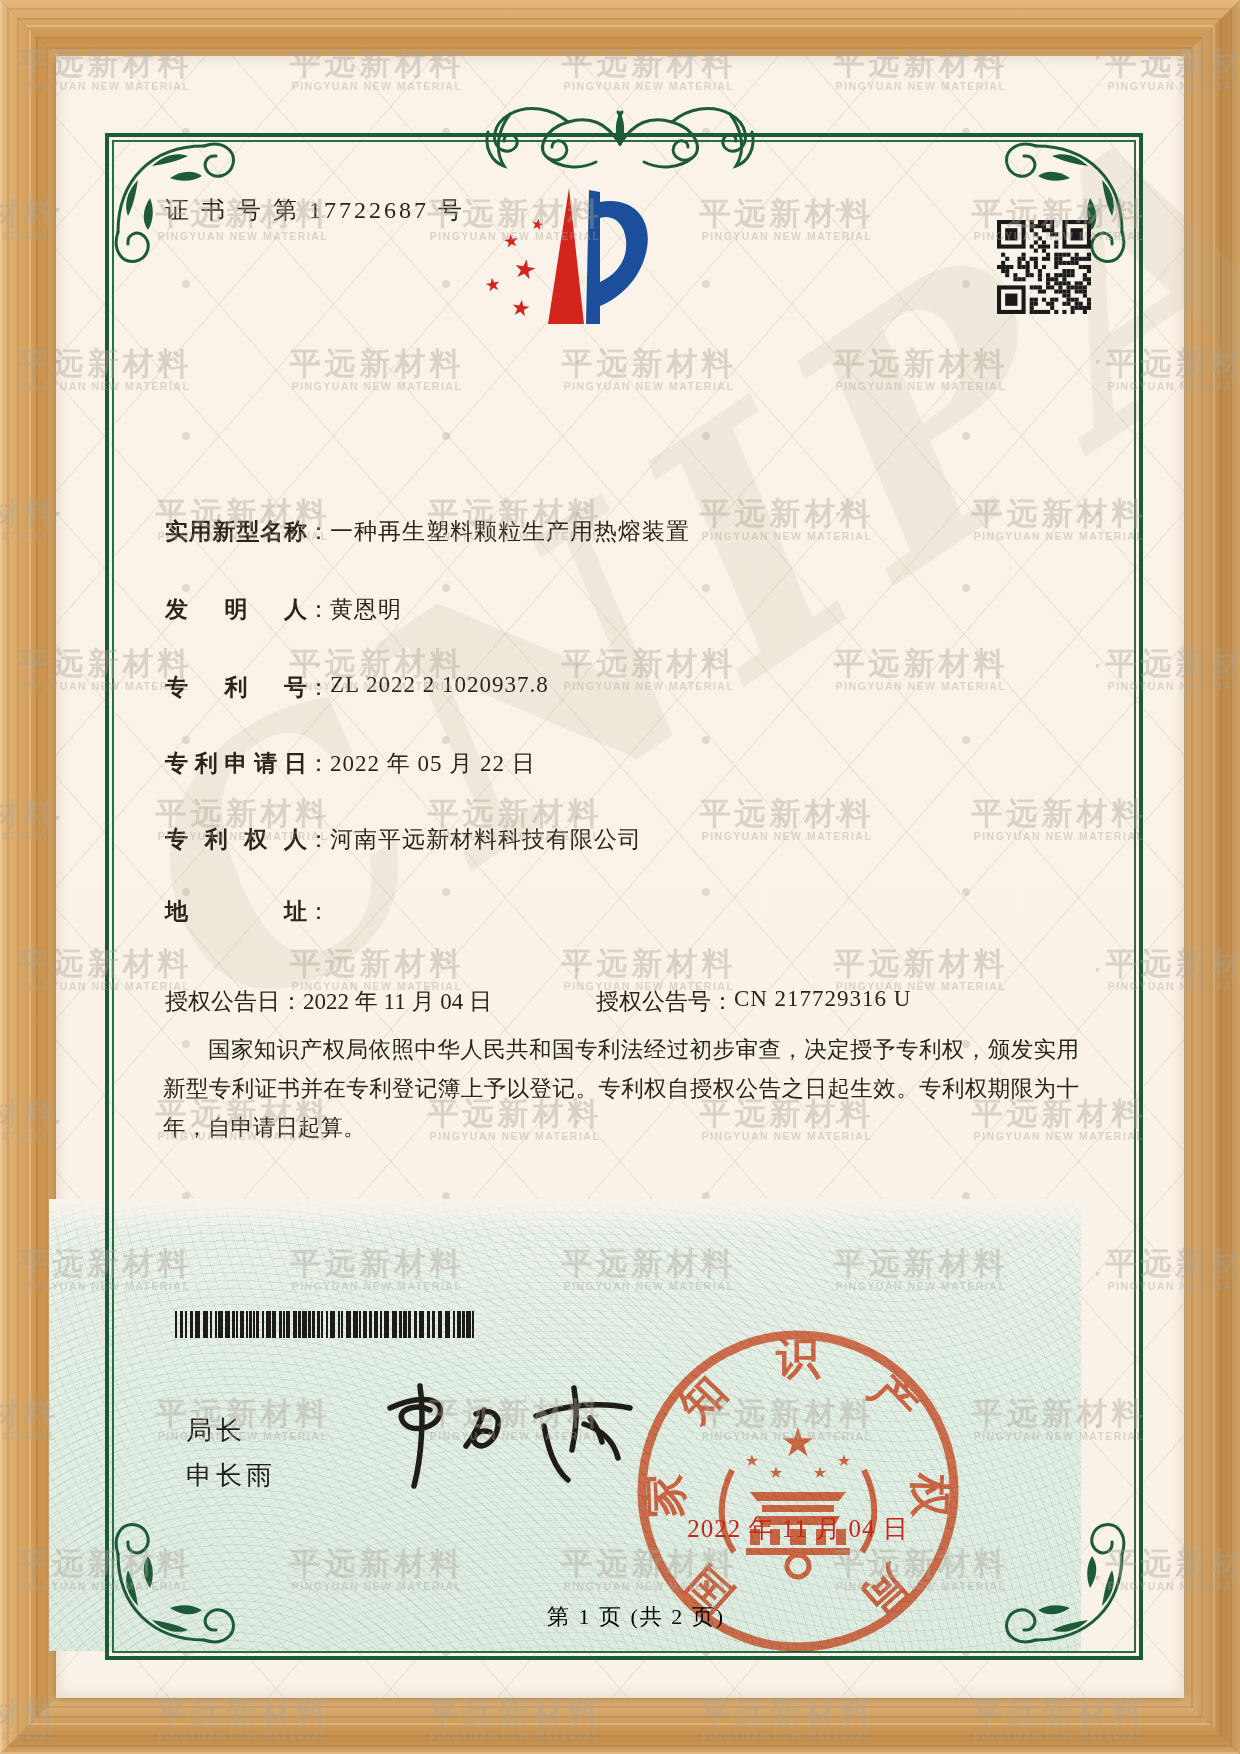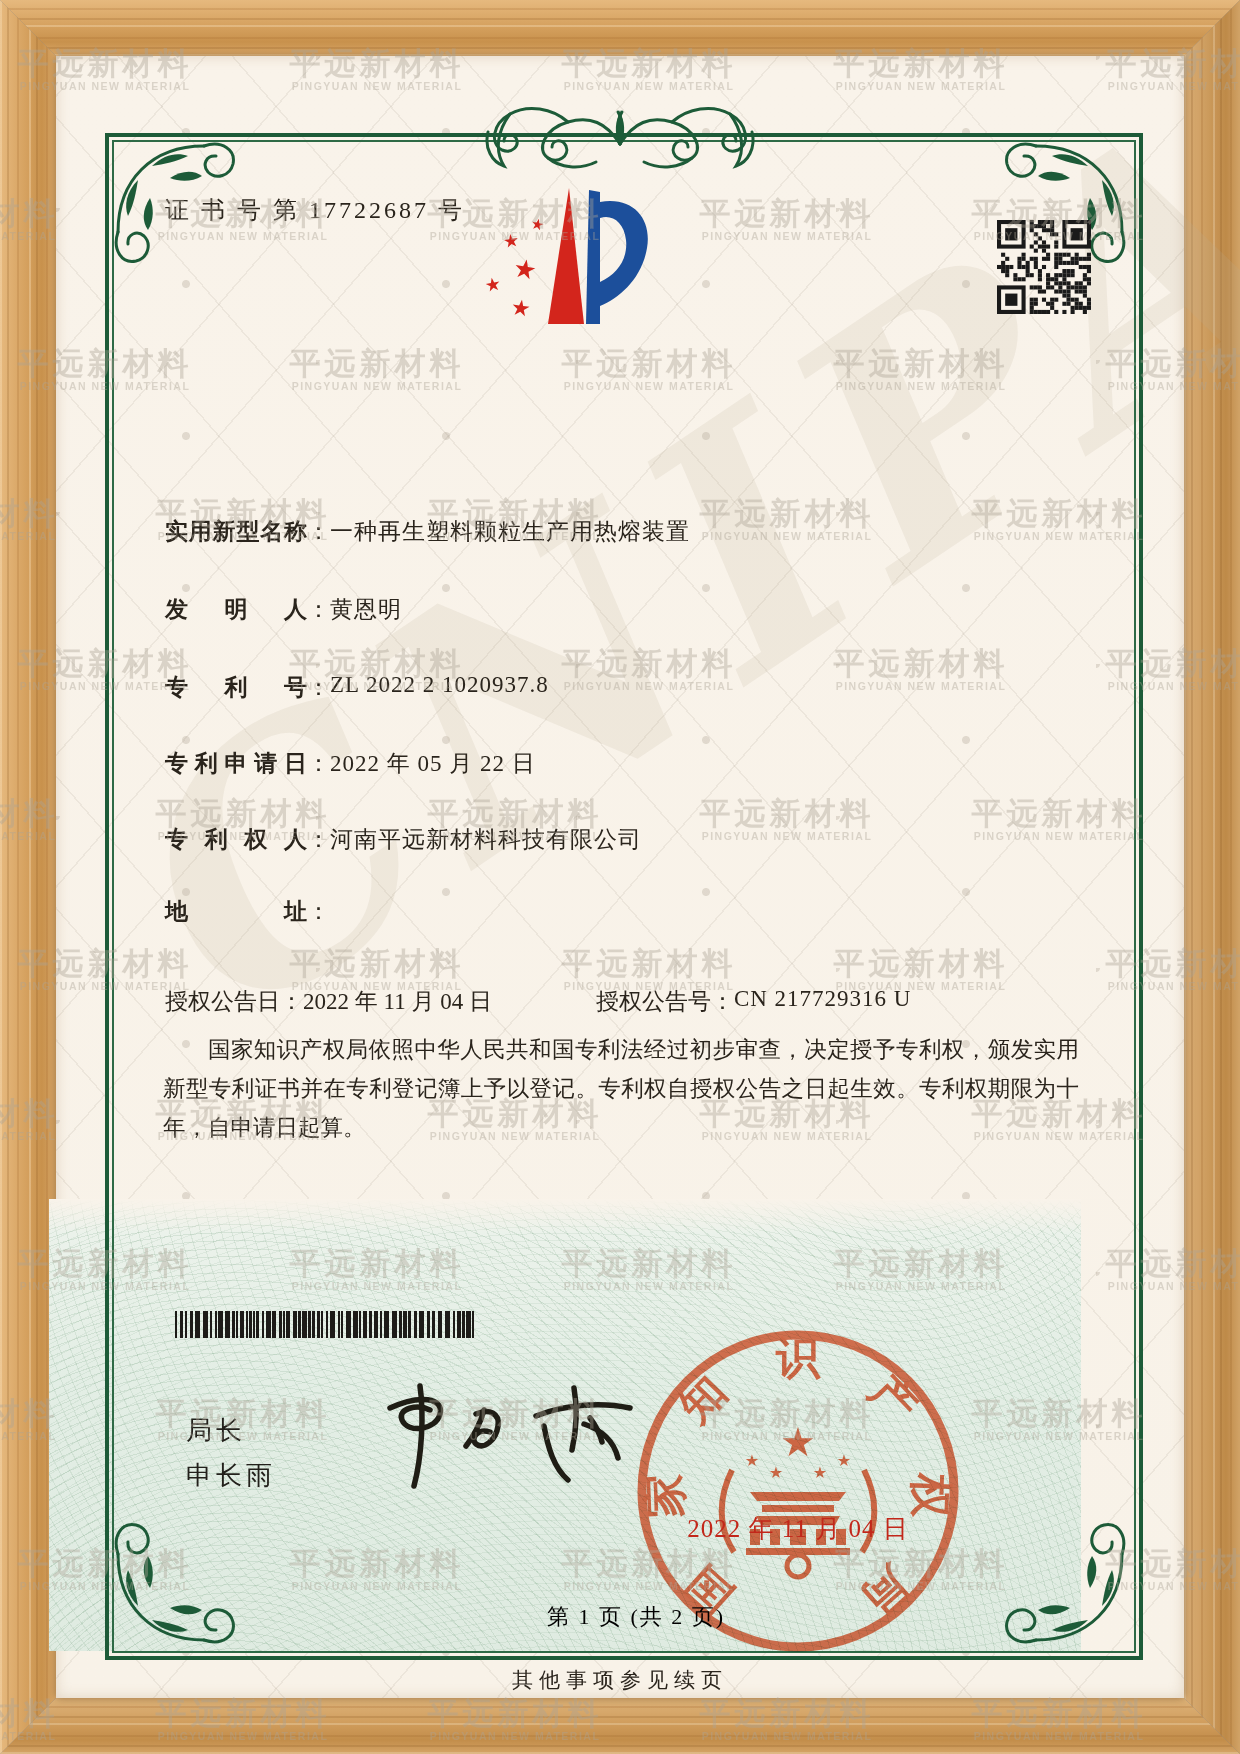--- a/index.html
+++ b/index.html
@@ -432,21 +432,20 @@
         <rect x="-52" y="44" width="104" height="7" stroke="none"></rect>
         <path d="M-66 -34 C-80 -6 -80 24 -64 48" fill="none" stroke-width="6"></path>
         <path d="M66 -34 C80 -6 80 24 64 48" fill="none" stroke-width="6"></path>
         <circle cx="0" cy="62" r="11" fill="none" stroke-width="5"></circle>
       </g>
     </g>
   </svg>
   <div class="abs" id="seal-date">2022 年 11 月 04 日</div>
 
   <div class="abs" id="page-num">第 1 页 (共 2 页)</div>
-  <div class="abs" id="foot-note">其他事项参见续页</div>
 
   <div id="wm-layer">
       <div class="wm" style="left: -10px; top: 48px;">
         <div class="wm-cn">平远新材料</div>
         <div class="wm-en">PINGYUAN NEW MATERIAL</div>
       </div>
       <div class="wm" style="left: 262px; top: 48px;">
         <div class="wm-cn">平远新材料</div>
         <div class="wm-en">PINGYUAN NEW MATERIAL</div>
       </div>

